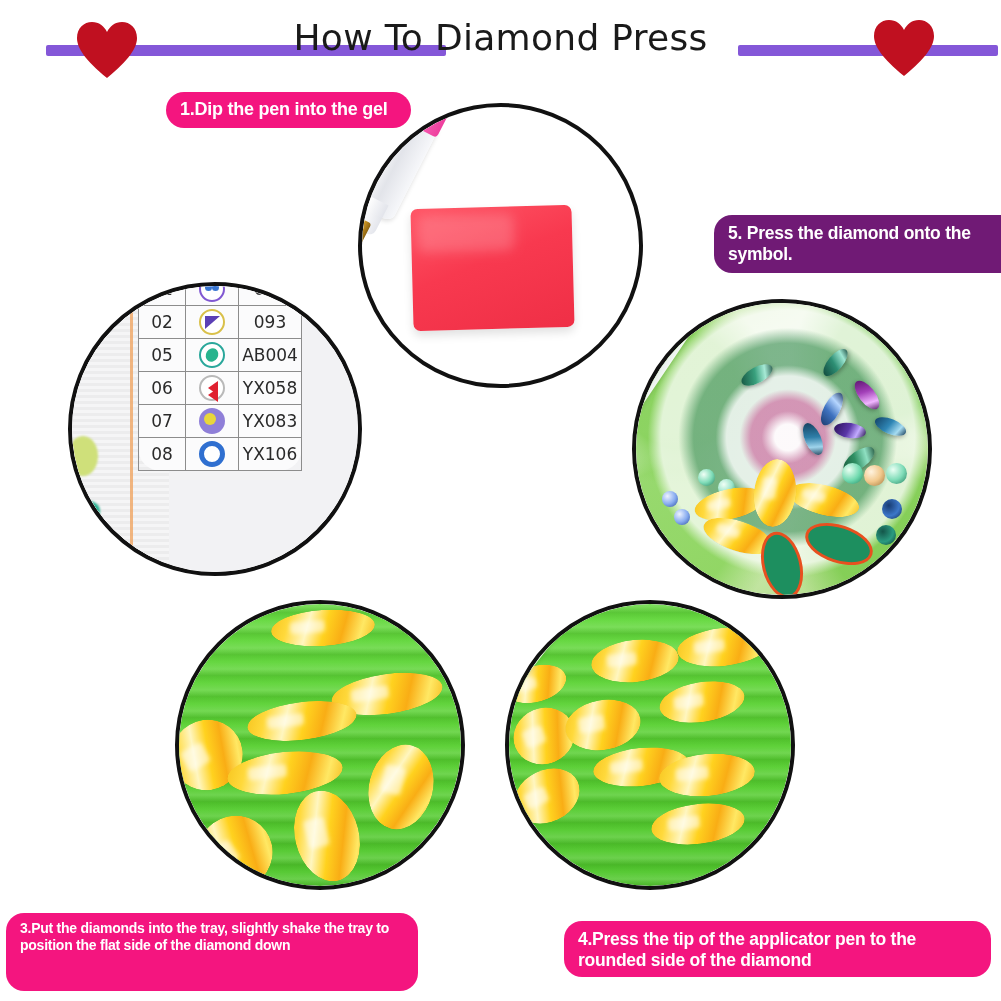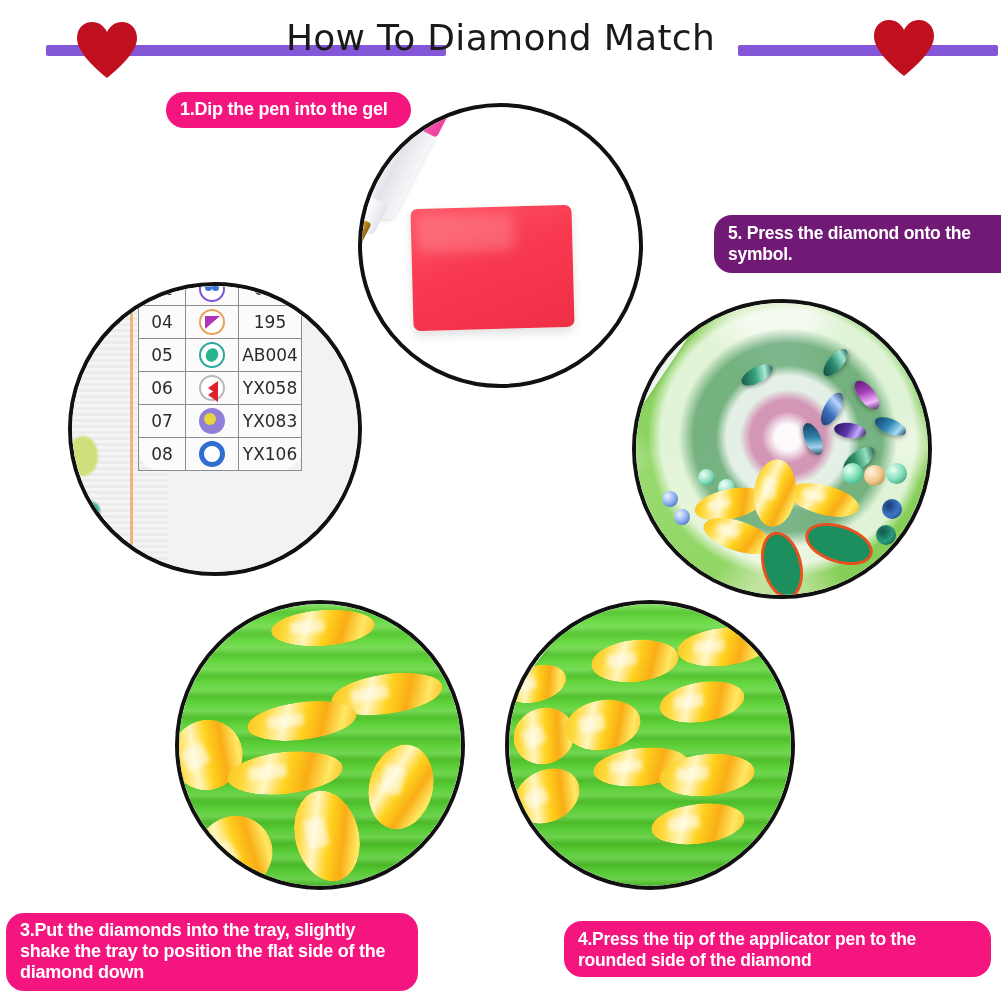--- a/index.html
+++ b/index.html
@@ -116,28 +116,28 @@
     <svg viewBox="0 0 64 60" aria-hidden="true">
       <path d="M32 58 C10 40 2 28 2 18 C2 8 9 2 17 2 C24 2 29 6 32 12 C35 6 40 2 47 2 C55 2 62 8 62 18 C62 28 54 40 32 58 Z" fill="#c01020"></path>
     </svg>
   </div>
   <div class="heart" style="left:872px;top:18px;">
     <svg viewBox="0 0 64 60" aria-hidden="true">
       <path d="M32 58 C10 40 2 28 2 18 C2 8 9 2 17 2 C24 2 29 6 32 12 C35 6 40 2 47 2 C55 2 62 8 62 18 C62 28 54 40 32 58 Z" fill="#c01020"></path>
     </svg>
   </div>
 
-  <div class="title">How To Diamond Match</div>
+  <div class="title">How To Diamond Press</div>
 
   <div class="pill lbl" style="left: 166px; top: 92px; width: 245px; height: 36px; font-size: 18px; padding-top: 7px; background: rgb(244, 21, 127); color: rgb(255, 255, 255);">1.Dip the pen into the gel</div>
 
 
   <div class="pill lbl" style="left: 714px; top: 215px; width: 326px; height: 58px; font-size: 17.5px; padding-top: 8px; background: #701a75; color: rgb(255, 255, 255);">5.  Press the diamond onto the symbol.</div>
 
-  <div class="pill lbl" style="left: 6px; top: 913px; width: 412px; height: 78px; font-size: 18px; padding-top: 7px; background: rgb(244, 21, 127); color: rgb(255, 255, 255);">3.Put the diamonds into the tray, slightly shake the tray to position the flat side of the diamond down</div>
+  <div class="pill lbl" style="left: 6px; top: 913px; width: 412px; height: 78px; font-size: 14px; padding-top: 7px; background: rgb(244, 21, 127); color: rgb(255, 255, 255);">3.Put the diamonds into the tray, slightly shake the tray to position the flat side of the diamond down</div>
 
   <div class="pill lbl" style="left: 564px; top: 921px; width: 427px; height: 56px; font-size: 17.5px; padding-top: 8px; background: rgb(244, 21, 127); color: rgb(255, 255, 255);">4.Press the tip of the applicator pen to the rounded side of the diamond</div>
 
   <div class="circ" style="left: 358px; top: 103px; width: 285px; height: 285px; border-color: rgb(17, 17, 17);">
     <div class="cinner">
       <div class="gel-pad"></div>
       <div class="pen1">
         <div class="pen-body"></div>
         <div class="pen-cap"></div>
         <div class="pen-tipcone"></div>
@@ -157,25 +157,25 @@
       <table class="legend" style="left:66px;top:-14px;">
         <tbody>
             <tr style="opacity: 0.95;">
               <td class="c-num">01</td>
               <td class="c-sym"><span class="sym" style="border:2px solid #7a4fd0;background:#fff;">
         <span style="position:absolute;left:4px;top:6px;width:7px;height:7px;border-radius:50%;background:#2f6fd0;"></span>
         <span style="position:absolute;right:4px;top:6px;width:7px;height:7px;border-radius:50%;background:#2f6fd0;"></span></span></td>
               <td class="c-code">022</td>
             </tr>
             <tr>
-              <td class="c-num">04</td>
-              <td class="c-sym"><span class="sym" style="border:2px solid #e8a357;background:#fff;">
+              <td class="c-num">02</td>
+              <td class="c-sym"><span class="sym" style="border:2px solid #d9c04a;background:#fff;">
         <span style="position:absolute;left:4px;top:5px;width:0;height:0;
-          border-left:15px solid #b034b8;border-bottom:13px solid transparent;"></span></span></td>
-              <td class="c-code">195</td>
+          border-left:15px solid #5b3fb5;border-bottom:13px solid transparent;"></span></span></td>
+              <td class="c-code">093</td>
             </tr>
             <tr>
               <td class="c-num">05</td>
               <td class="c-sym"><span class="sym" style="border:2px solid #2aa79b;background:#fff;">
         <span style="position:absolute;left:5px;top:4px;width:12px;height:14px;border-radius:50%;
           background:#28b48e;transform:rotate(32deg);"></span></span></td>
               <td class="c-code">AB004</td>
             </tr>
             <tr>
               <td class="c-num">06</td>

